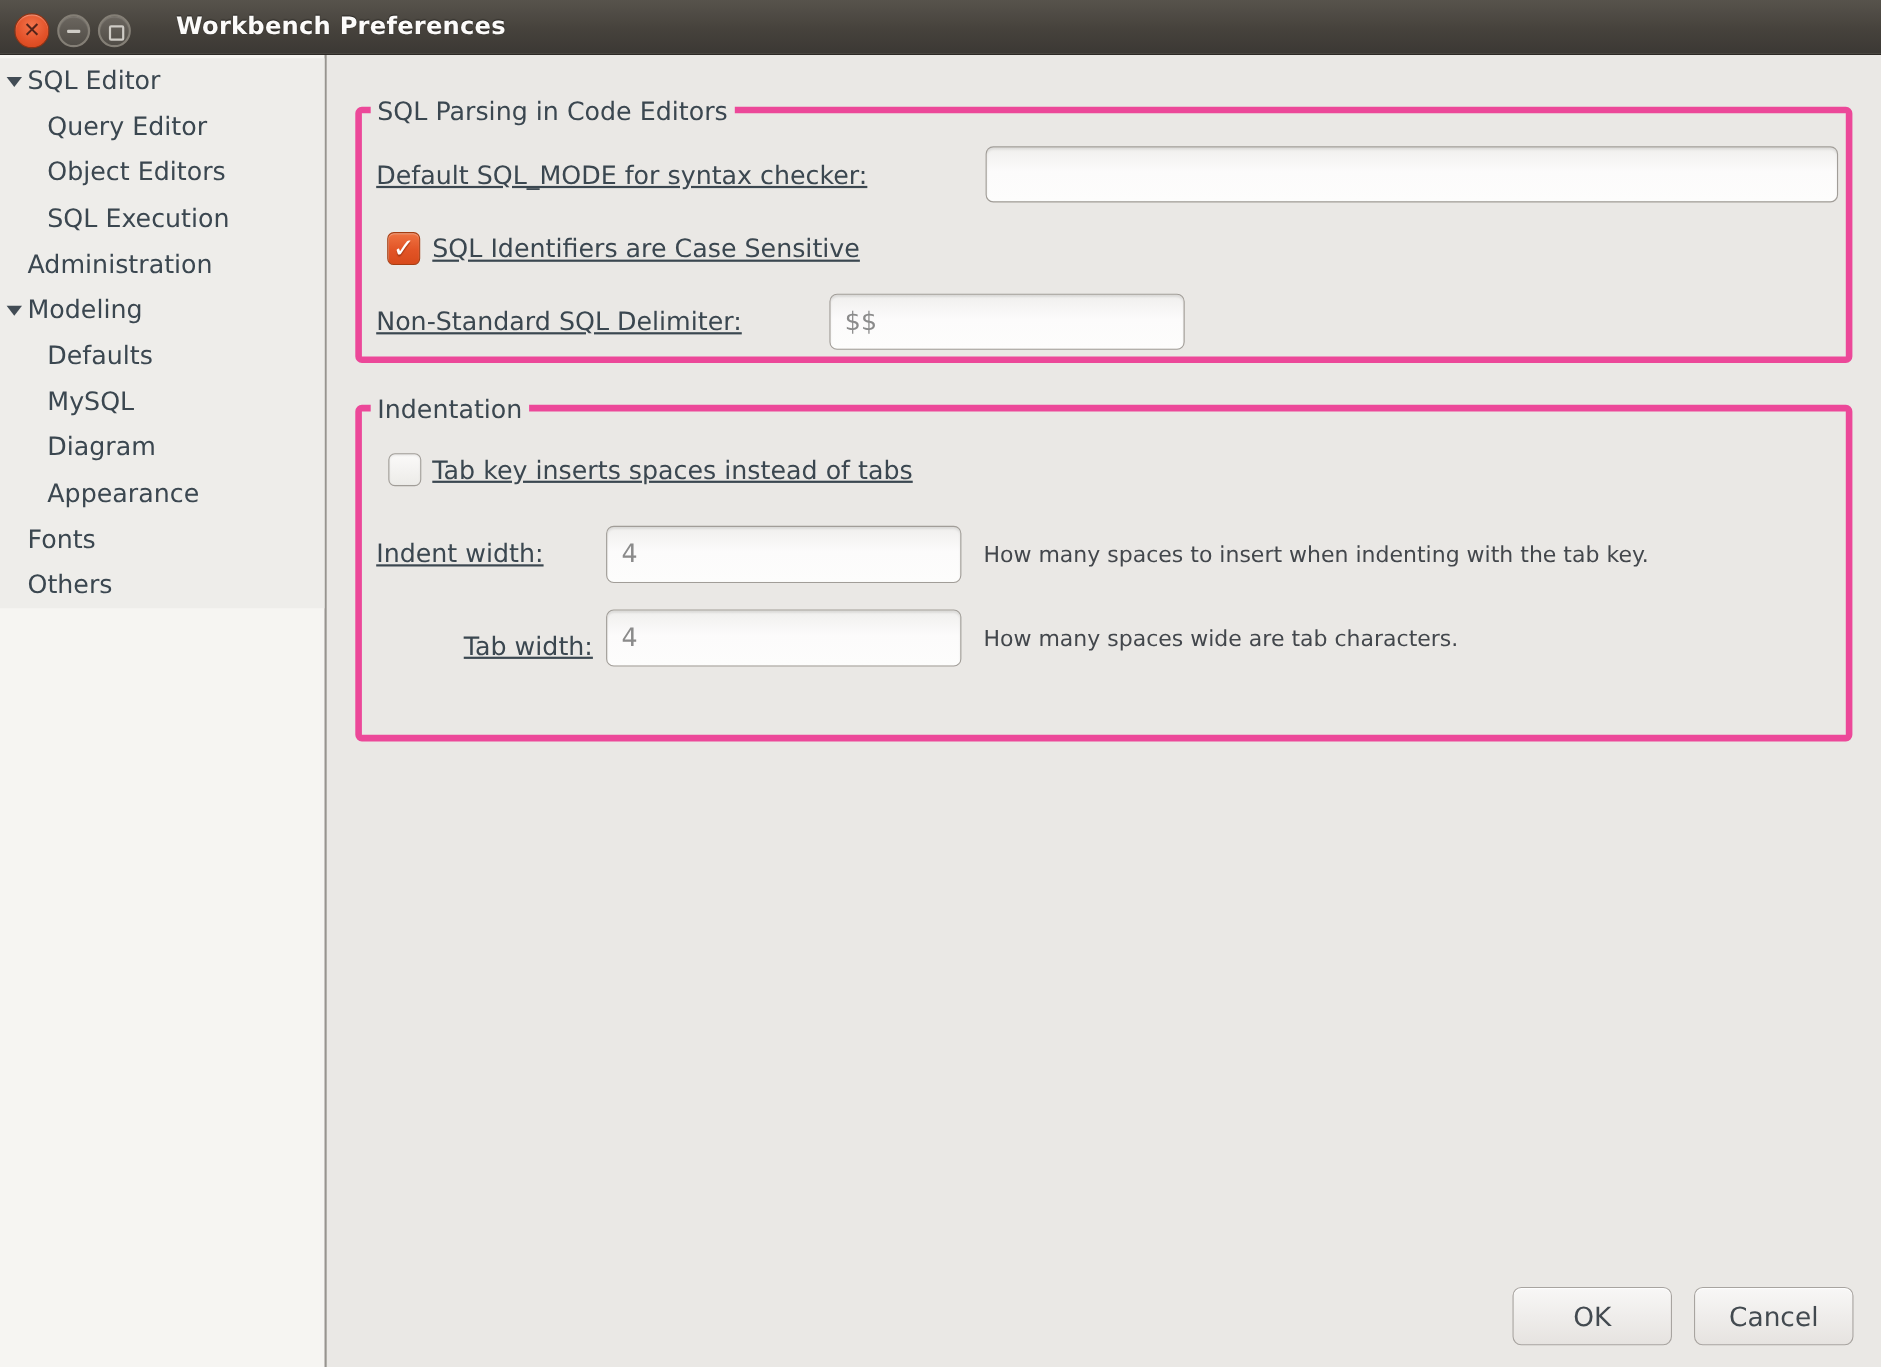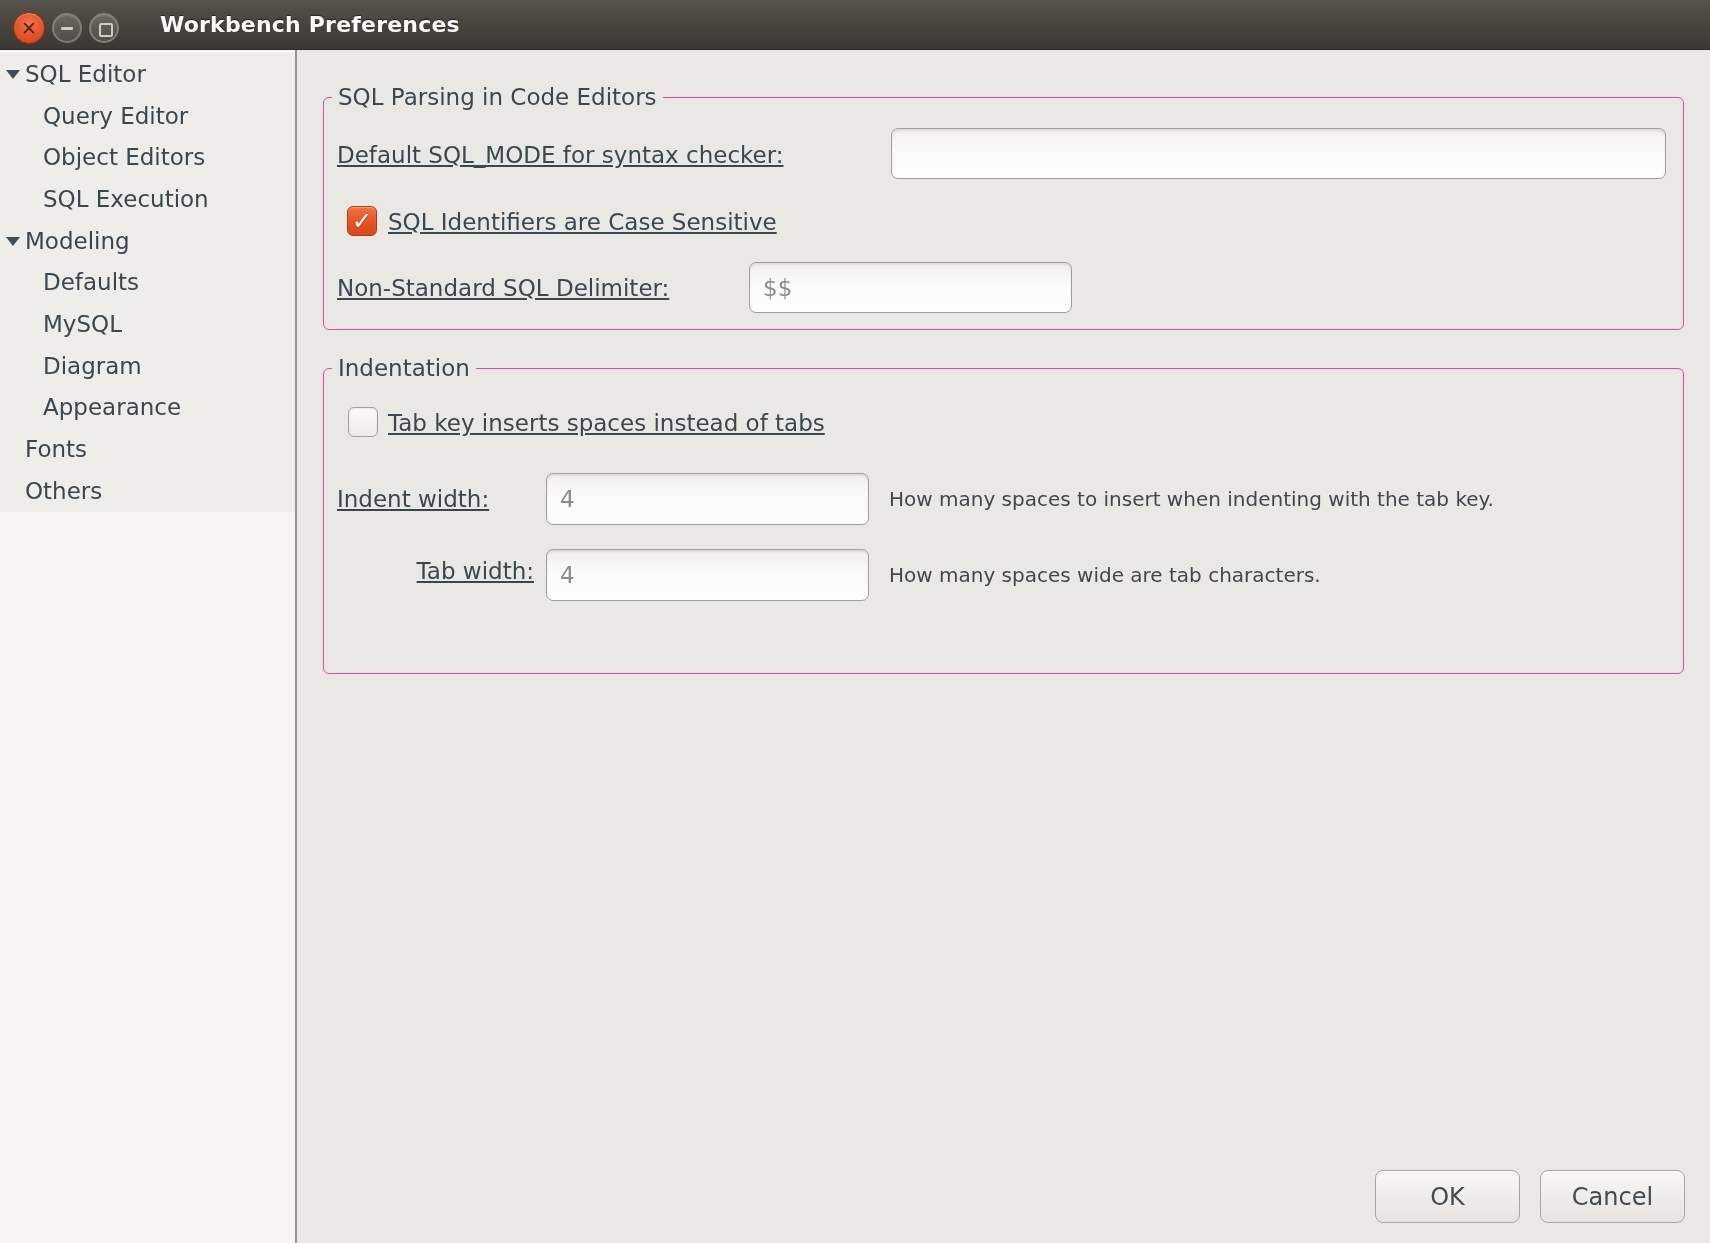--- a/index.html
+++ b/index.html
@@ -59,21 +59,21 @@
     color:#ffffff;text-shadow:0 1px 1px rgba(120,35,5,.45);
   }
   .expander{
     position:absolute;left:6px;top:50%;margin-top:-4px;
     width:0;height:0;border-left:7px solid transparent;border-right:7px solid transparent;
     border-top:9px solid #424c55;
   }
   
   #main{position:absolute;left:297px;top:50px;right:0;bottom:0;}
   .groupbox{
-    position:absolute;border:1px solid #ec4899;border-radius:6px;box-sizing:border-box;
+    position:absolute;border:6px solid #ec4899;border-radius:6px;box-sizing:border-box;
   }
   .group-title{
     position:absolute;top:-15px;left:8px;background:#eae8e5;padding:0 6px;
     font-size:23px;color:#3b4750;line-height:28px;white-space:nowrap;
   }
   .fldlabel{position:absolute;font-size:23px;line-height:28px;color:#3b4750;white-space:nowrap;text-decoration:underline;}
   .desc{position:absolute;font-size:20px;line-height:24px;color:#43474c;white-space:nowrap;}
   .entry{
     position:absolute;box-sizing:border-box;
     border:1px solid #a19d98;border-radius:7px;
@@ -141,20 +141,23 @@
       <div class="side-row lvl1">
         <span class="side-label">Query Editor</span>
       </div>
       <div class="side-row lvl1">
         <span class="side-label">Object Editors</span>
       </div>
       <div class="side-row lvl1">
         <span class="side-label">SQL Execution</span>
       </div>
       <div class="side-row lvl0">
+        <span class="side-label">Administration</span>
+      </div>
+      <div class="side-row lvl0">
         <span class="expander"></span>
         <span class="side-label">Modeling</span>
       </div>
       <div class="side-row lvl1">
         <span class="side-label">Defaults</span>
       </div>
       <div class="side-row lvl1">
         <span class="side-label">MySQL</span>
       </div>
       <div class="side-row lvl1">
@@ -190,21 +193,21 @@
     <div class="groupbox" style="left:26px;top:318px;width:1361px;height:306px;">
       <div class="group-title">Indentation</div>
 
       <div class="checkbox unchecked" style="left:24px;top:38px;"></div>
       <div class="fldlabel" style="left:64px;top:40px;">Tab key inserts spaces instead of tabs</div>
 
       <div class="fldlabel" style="left:13px;top:116px;width:197px;text-align:left;">Indent width:</div>
       <input class="entry dim" style="left: 222px; top: 104px; width: 323px; height: 52px;" value="4">
       <div class="desc" style="left:565px;top:118px;">How many spaces to insert when indenting with the tab key.</div>
 
-      <div class="fldlabel" style="left:13px;top:188px;width:197px;text-align:right;">Tab width:</div>
+      <div class="fldlabel" style="left:13px;top:200px;width:197px;text-align:right;">Tab width:</div>
       <input class="entry dim" style="left: 222px; top: 180px; width: 323px; height: 52px;" value="4">
       <div class="desc" style="left:565px;top:194px;">How many spaces wide are tab characters.</div>
     </div>
   </div>
 
   <div class="pushbtn" id="btn-ok">
     <span>OK</span>
   </div>
   <div class="pushbtn" id="btn-cancel">
     <span>Cancel</span>

